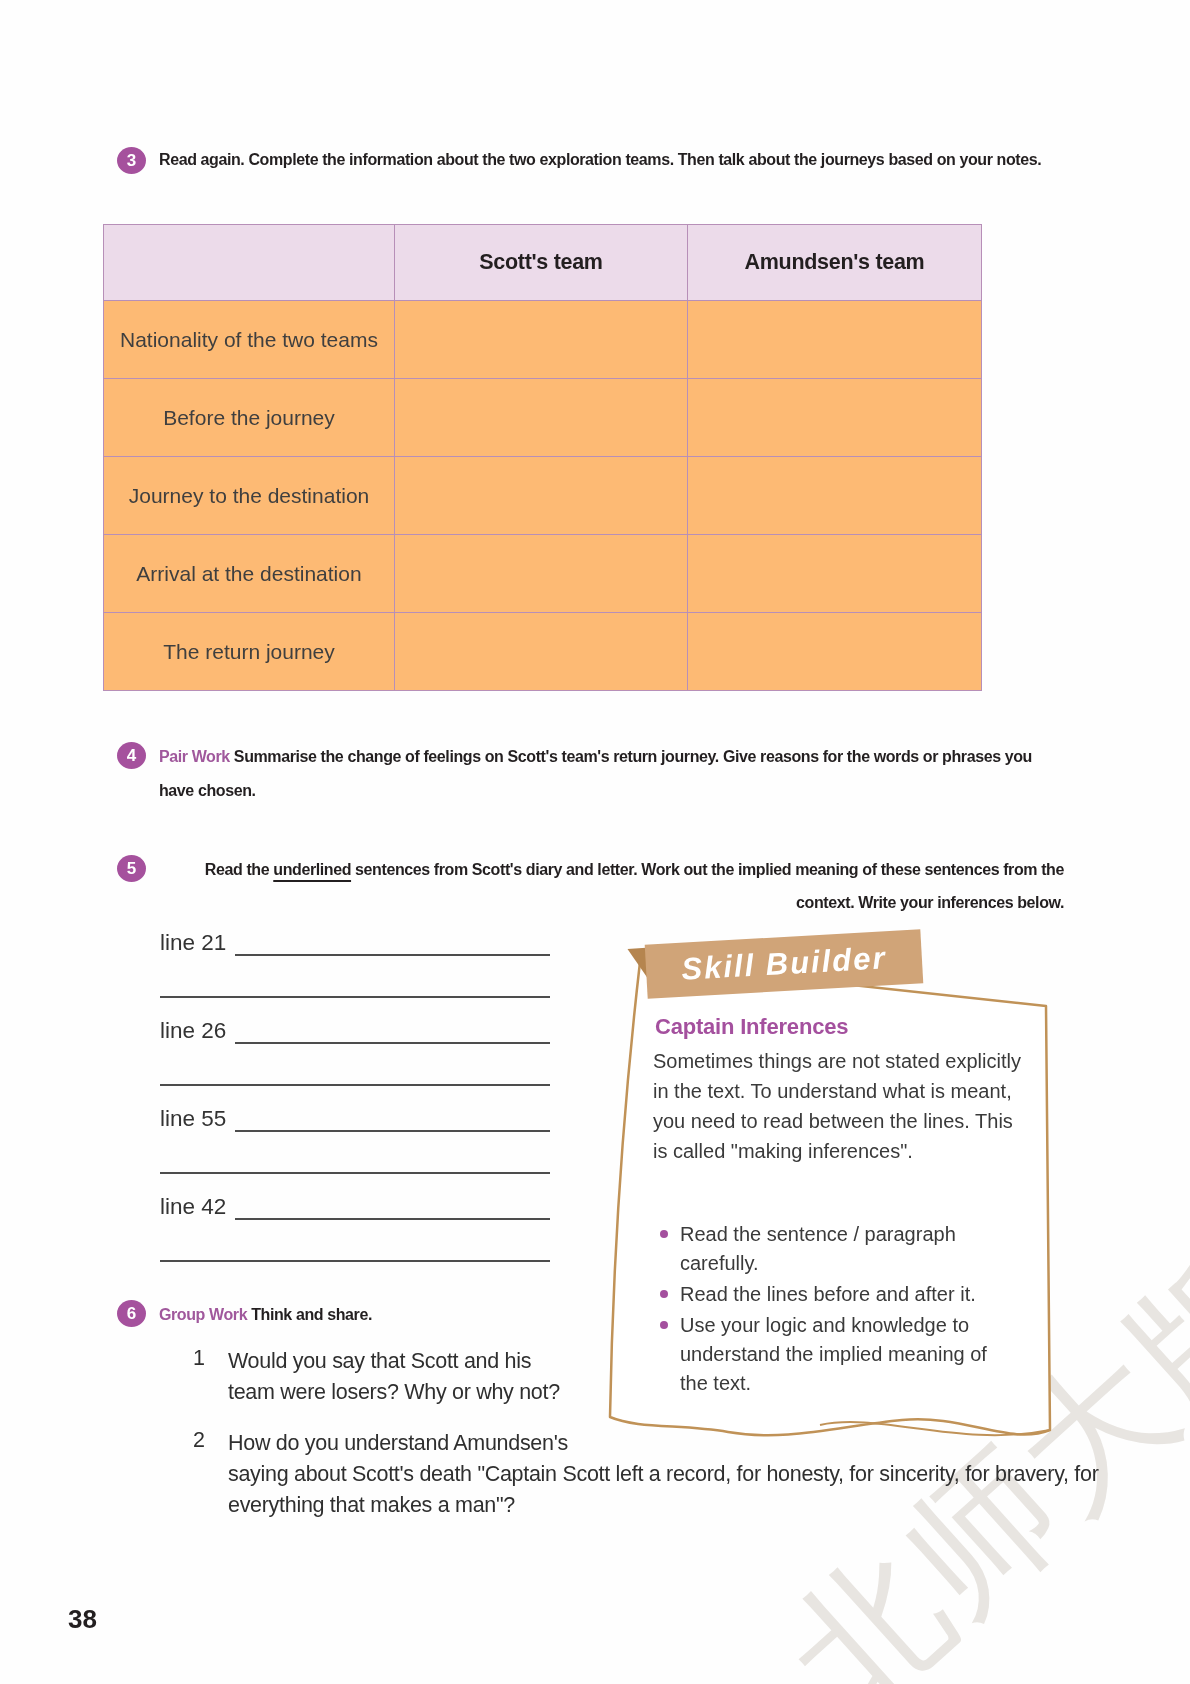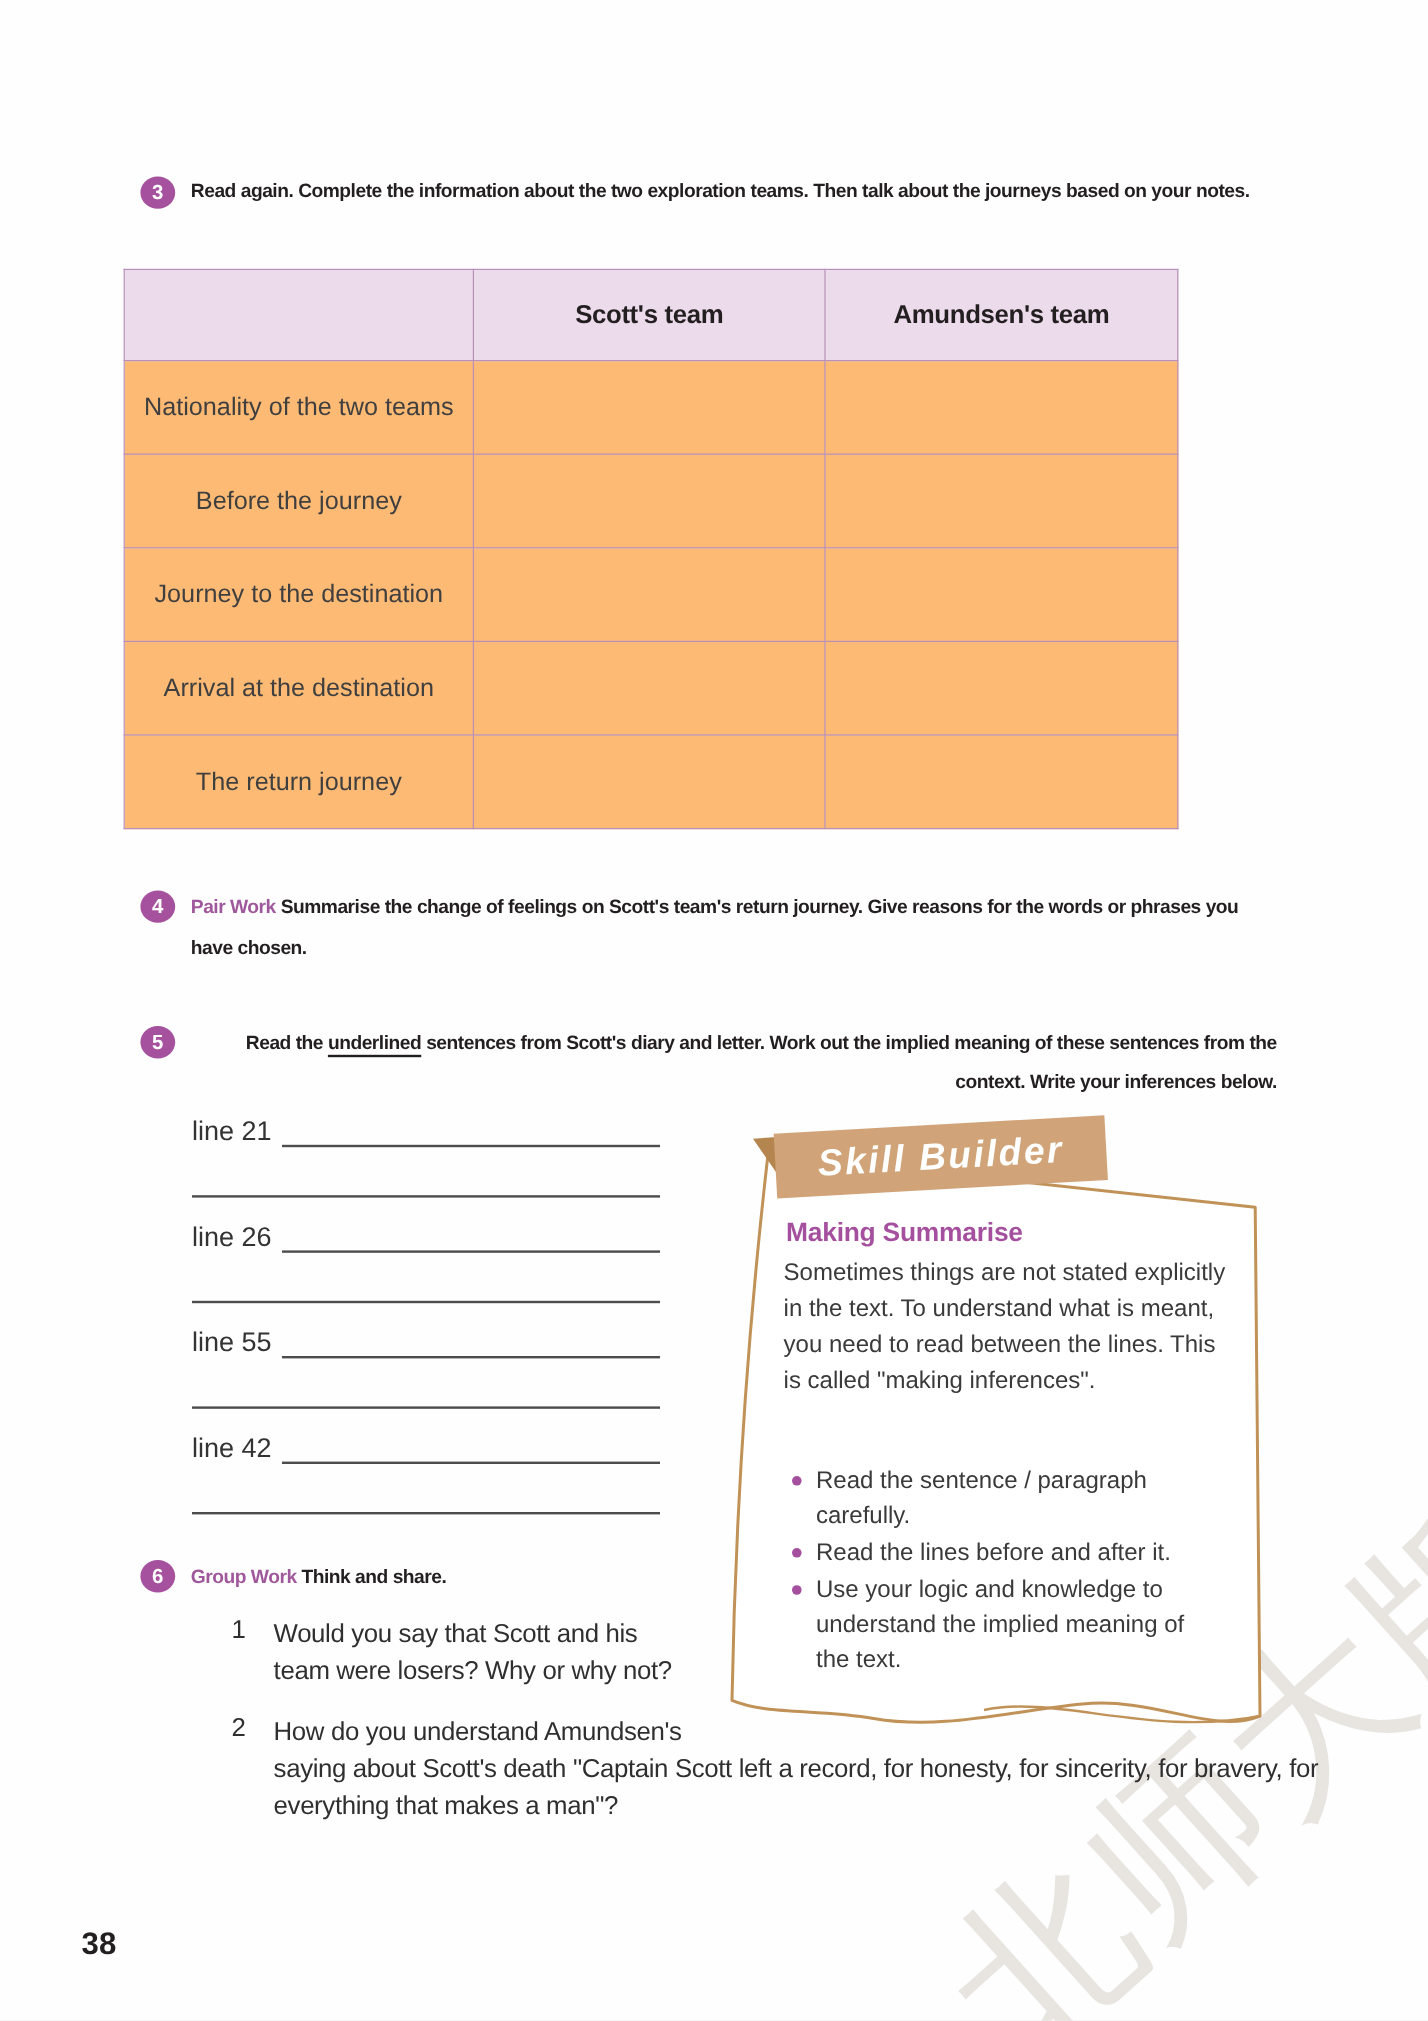--- a/index.html
+++ b/index.html
@@ -200,21 +200,21 @@
              C430,526 384,494 322,500
              C260,506 206,522 148,512
              C102,504 58,509 30,497
              Q34,268 60,42 Z" fill="#ffffff" stroke="#c09257" stroke-width="2.5" stroke-linejoin="round"></path>
     <path d="M240,505 C300,492 380,528 470,510" fill="none" stroke="#c09257" stroke-width="2"></path>
   </svg>
   <div class="sb-fold"></div>
   <div class="sb-banner">
     <span class="sb-banner-text">Skill Builder</span>
   </div>
-  <div class="sb-heading">Making Summarise</div>
+  <div class="sb-heading">Captain Inferences</div>
   <div class="sb-body">Sometimes things are not stated explicitly in the text. To understand what is meant, you need to read between the lines. This is called "making inferences".</div>
   <div class="sb-bullets">
     <div class="sb-bullet">
       <span class="dot"></span>
       <span class="btxt">Read the sentence / paragraph carefully.</span>
     </div>
     <div class="sb-bullet">
       <span class="dot"></span>
       <span class="btxt">Read the lines before and after it.</span>
     </div>

